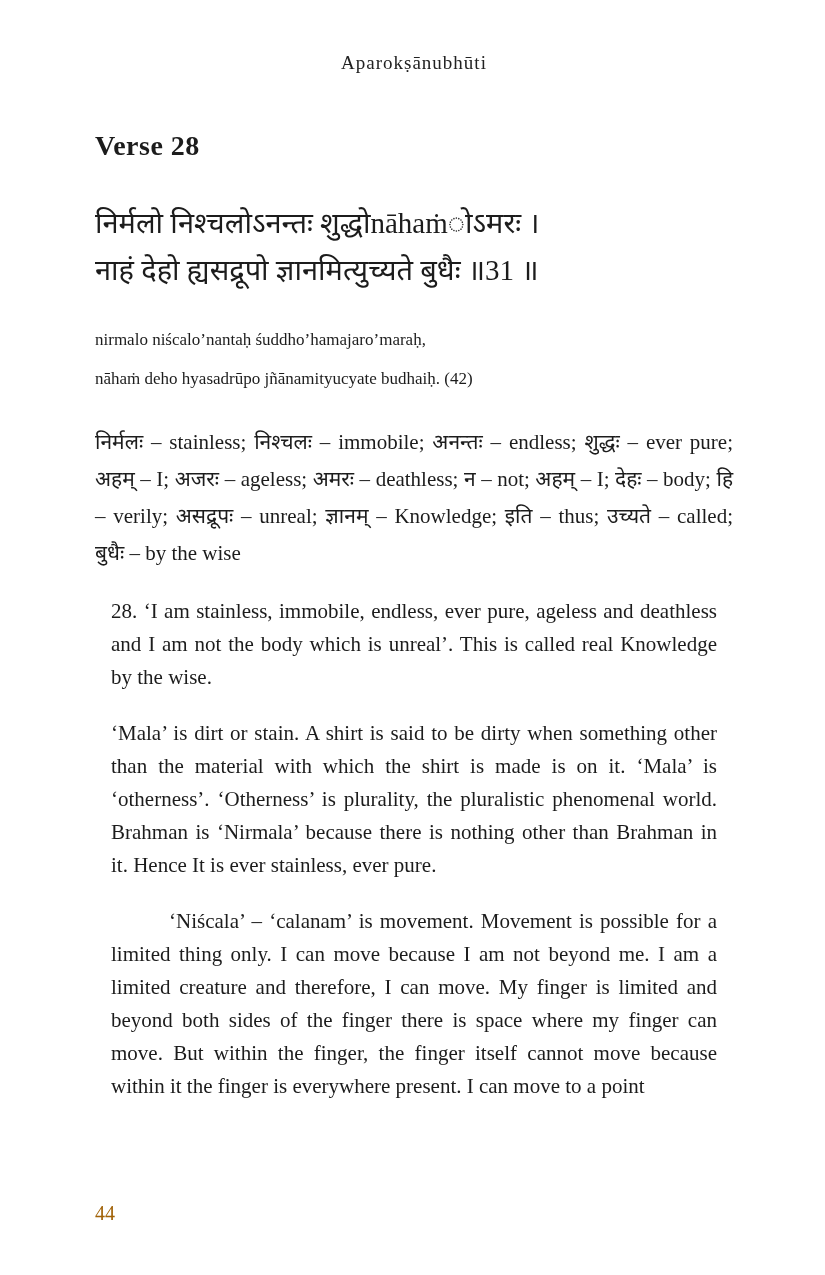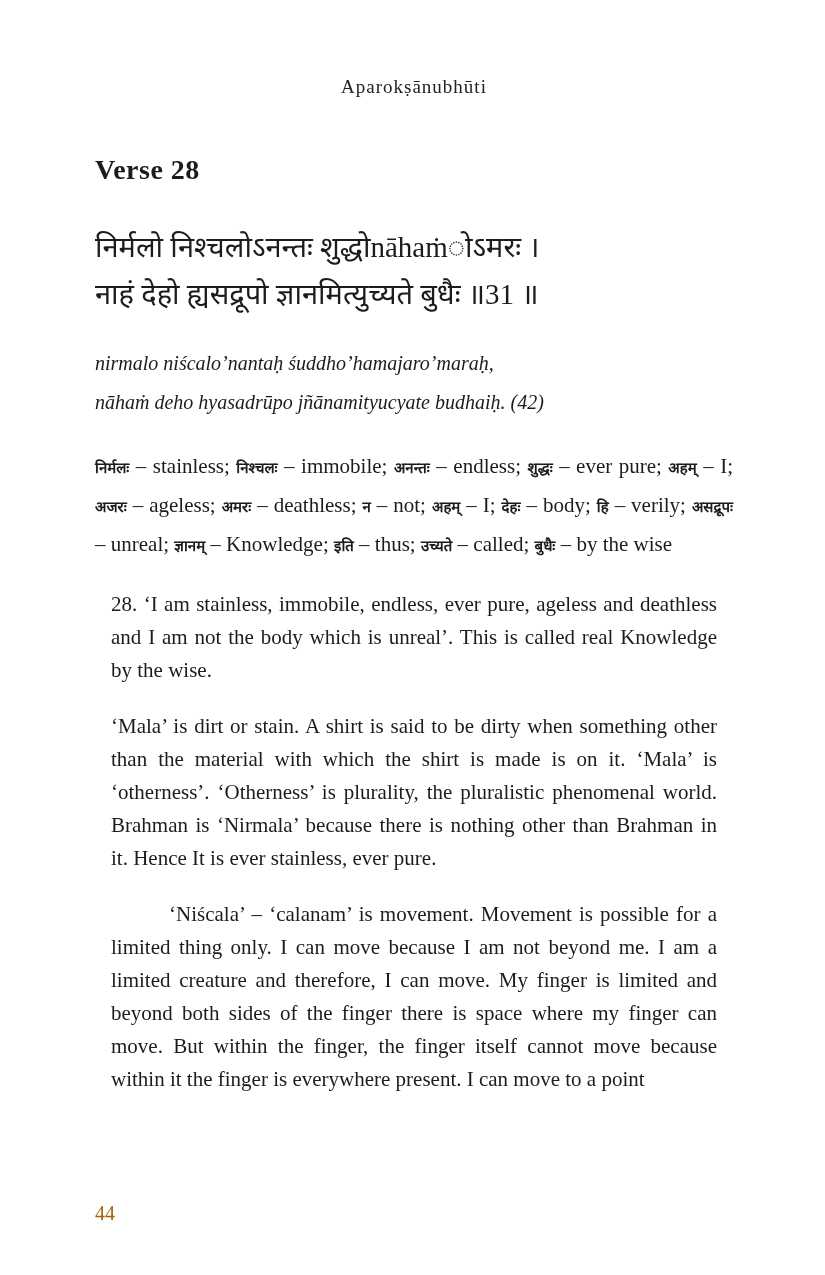--- a/index.html
+++ b/index.html
@@ -15,53 +15,52 @@
     background: #ffffff;
     color: #1c1c1c;
     font-family: "Liberation Serif", "DejaVu Serif", serif;
     overflow: hidden;
     box-sizing: border-box;
   }
   .content {
     padding: 0 92px 0 95px;
   }
   .running-header {
-    padding-top: 76px;
+    padding-top: 52px;
     text-align: center;
     font-size: 19px;
     letter-spacing: 1px;
     color: #222222;
   }
   .verse-heading {
     margin-top: 56px;
     font-size: 28px;
     font-weight: bold;
     letter-spacing: 0.5px;
   }
   .sanskrit-verse {
     margin-top: 38px;
     font-size: 29px;
     line-height: 47px;
     font-weight: 500;
   }
   .transliteration {
     margin-top: 26px;
-    font-style: italic;
-    font-size: 20px;
+    font-size: 17px;
     line-height: 39px;
   }
   .word-meanings {
     margin-top: 26px;
     font-size: 21px;
     line-height: 37px;
     text-align: justify;
   }
   .word-meanings b.dev {
-    font-weight: bold;
-    font-size: 15px;
+    font-weight: normal;
+    font-size: 21px;
   }
   p.body-para {
     margin: 16px;
     margin-top: 23px;
     font-size: 21px;
     line-height: 33px;
     text-align: justify;
   }
   p.body-para.indent {
     text-indent: 58px;

